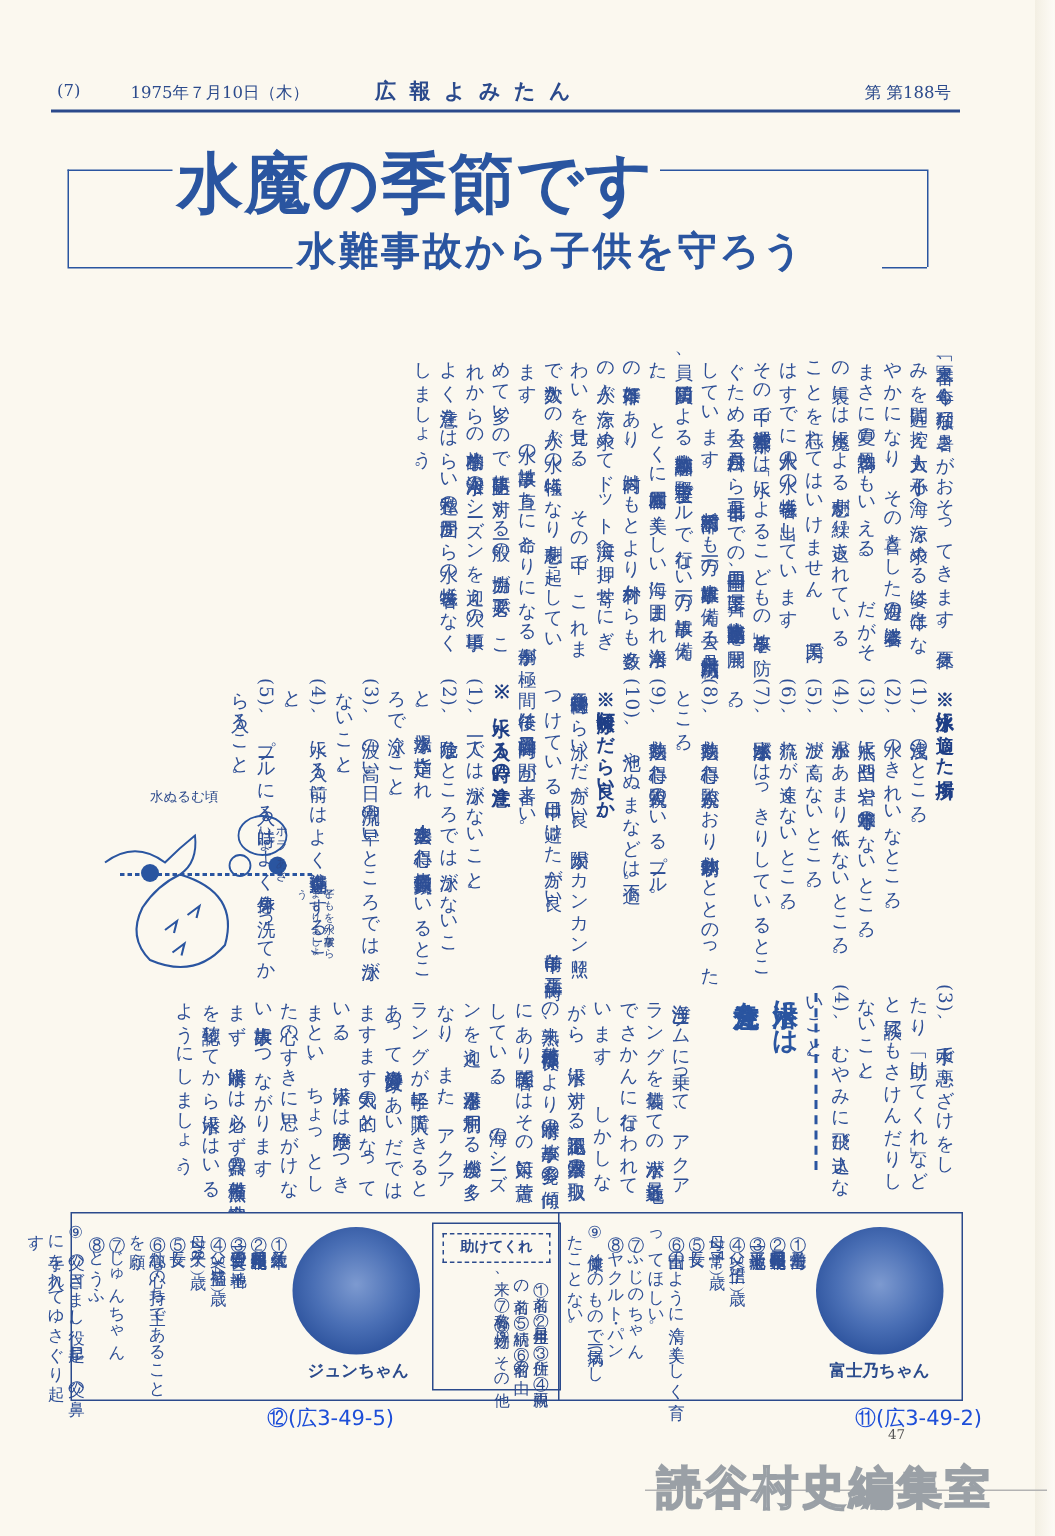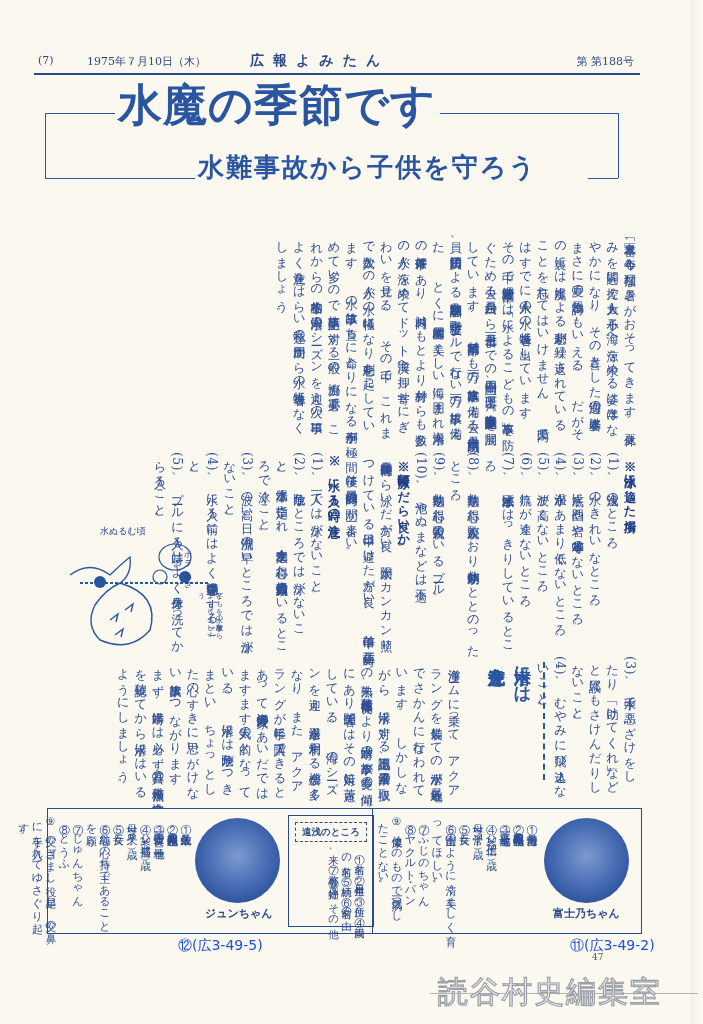--- a/index.html
+++ b/index.html
@@ -5,21 +5,21 @@
   html,body{margin:0;padding:0;}
   body{width:703px;height:1024px;background:#fbf8ef;position:relative;overflow:hidden;
        font-family:"DejaVu Serif","Liberation Serif",serif;color:#2c4a8c;}
   .abs{position:absolute;}
   .header{left:32px;top:54px;width:612px;height:16px;font-size:11px;color:#2b4a8c;}
   .header .pg{position:absolute;left:6px;top:0;}
   .header .date{position:absolute;left:55px;top:0;}
   .header .paper{position:absolute;left:218px;top:-2px;font-size:14px;letter-spacing:9px;font-family:"DejaVu Sans",sans-serif;font-weight:bold;text-align:right;}
   .header .issue{position:absolute;right:10px;top:0;}
   .hrule{left:34px;top:73px;width:606px;height:2px;background:#2b4a8c;}
-  .title-main{left:118px;top:76px;font-size:44px;font-weight:bold;color:#2a55a0;letter-spacing:1px;font-family:Liberation Mono, monospace;}
+  .title-main{left:118px;top:93px;font-size:44px;font-weight:bold;color:#2a55a0;letter-spacing:1px;font-family:Liberation Mono, monospace;}
   .title-sub{left:198px;top:150px;font-size:26px;font-weight:bold;color:#2a55a0;font-family:Liberation Serif, serif;letter-spacing:2px;}
   .bracket-top-l{left:45px;top:113px;width:70px;height:1px;background:#2a55a0;}
   .bracket-top-r{left:440px;top:113px;width:178px;height:1px;background:#2a55a0;}
   .bracket-right{left:618px;top:113px;width:1px;height:65px;background:#2a55a0;}
   .bracket-left{left:45px;top:113px;width:1px;height:65px;background:#2a55a0;}
   .bracket-bot-l{left:45px;top:178px;width:150px;height:1px;background:#2a55a0;}
   .bracket-bot-r{left:588px;top:178px;width:30px;height:1px;background:#2a55a0;}
   .vcol{writing-mode:vertical-rl;font-size:12.2px;line-height:17.4px;color:#2e4f96;letter-spacing:0.6px;}
   .vcol b{color:#1f3f86;}
   .block1{left:34px;top:233px;width:604px;height:205px;}
@@ -38,21 +38,21 @@
   .cap-r{left:553px;top:906px;text-align:right;}
   .pv{writing-mode:vertical-rl;font-size:11px;line-height:13.5px;color:#2e4f96;}
   .pv-l{left:62px;top:815px;width:130px;height:112px;}
   .pv-r{left:398px;top:815px;width:140px;height:112px;}
   .shuyaku{left:288px;top:815px;width:84px;height:110px;border:1px solid #2b4a8c;}
   .shuyaku-t{left:295px;top:822px;width:70px;height:18px;border:1px dashed #2b4a8c;font-family:"DejaVu Sans",sans-serif;font-size:9.5px;font-weight:bold;text-align:center;line-height:18px;}
   .shuyaku-v{left:294px;top:846px;width:72px;height:76px;writing-mode:vertical-rl;font-size:10.5px;line-height:13px;}
   .hand{font-family:"DejaVu Sans",sans-serif;color:#1d4ed8;font-size:14px;}
   .hand-l{left:178px;top:937px;}
   .hand-r{left:523px;top:937px;margin-left:47px;}
-  .watermark{left:438px;top:972px;font-family:"DejaVu Sans",sans-serif;font-size:30px;font-weight:normal;color:#f4f4f4;letter-spacing:2px;
+  .watermark{left:438px;top:972px;font-family:"DejaVu Sans",sans-serif;font-size:30px;font-weight:bold;color:#f4f4f4;letter-spacing:2px;
       -webkit-text-stroke:1.2px #9aa0a6;}
   .wm-line{left:430px;top:993px;width:268px;height:1px;background:#b3b3b3;}
   .edge{left:690px;top:0;width:13px;height:1024px;background:linear-gradient(90deg,#f3efe3,#fdfbf6);}
 </style>
 </head>
 <body>
 
 <div class="abs edge"></div>
 
 <div class="abs header">
@@ -140,21 +140,21 @@
   <span>④父　盛補（34歳）</span><br>
   <span>母　久子（28歳）</span><br>
   <span>⑤長女</span><br>
   <span>⑥純心な心の持ち主であることを願う。</span><br>
   <span>⑦じゅんちゃん</span><br>
   <span>⑧とうふ</span><br>
   <span>⑨父の目ざまし役。早起し、父の鼻に手を入れてゆさぐり起す。</span>
 </div>
 
 <div class="abs shuyaku"></div>
-<div class="abs shuyaku-t">遠浅のところ</div>
+<div class="abs shuyaku-t">助けてくれ</div>
 <div class="abs shuyaku-v">①名前、②生年月日、③住所、④両親の名前、⑤続柄、⑥名前の由来、⑦名称 ⑧好物 ⑨その他</div>
 
 <div class="abs photo photo-r"></div>
 <div class="abs cap cap-r">富士乃ちゃん</div>
 <div class="abs pv pv-r">
   <span>①与儀富士乃</span><br>
   <span>②昭和四九年十月二十三日生</span><br>
   <span>③波平一七三番地</span><br>
   <span>④父　正信（25歳）</span><br>
   <span>母　常子（27歳）</span><br>

